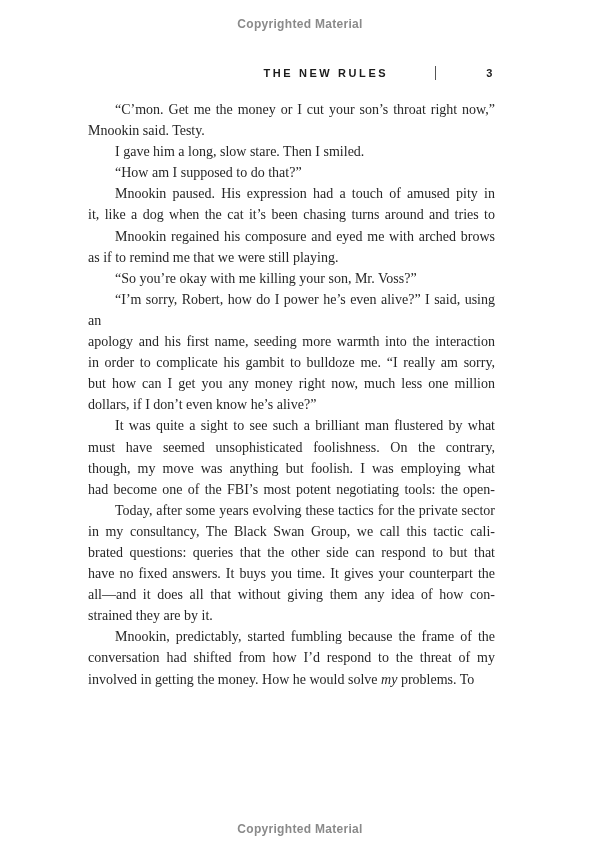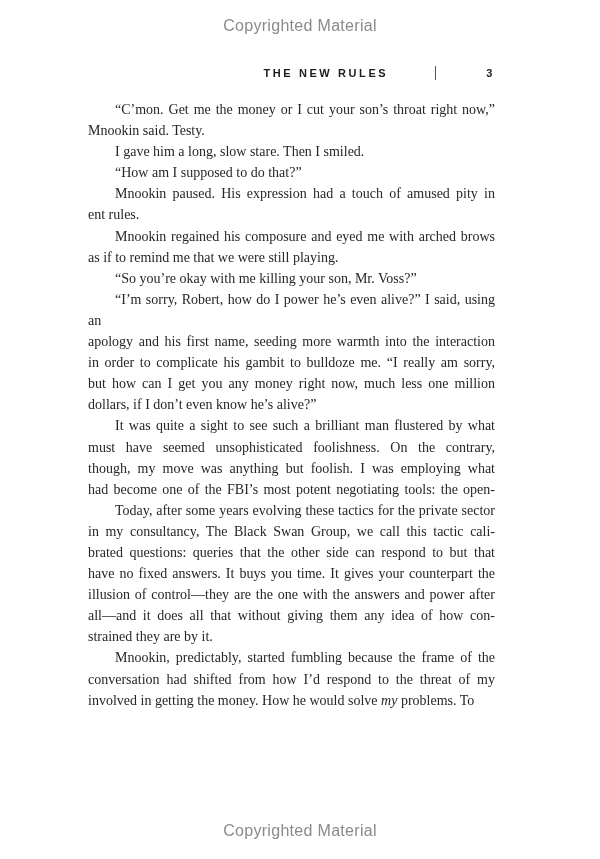--- a/index.html
+++ b/index.html
@@ -14,22 +14,22 @@
     background: #ffffff;
     overflow: hidden;
     font-family: "Liberation Serif", serif;
   }
   .copyright {
     position: absolute;
     left: 0;
     right: 0;
     text-align: center;
     font-family: "Liberation Sans", sans-serif;
-    font-size: 16px;
-    font-weight: normal;
+    font-size: 12px;
+    font-weight: bold;
     letter-spacing: 0.3px;
     color: var(--muted-gray, #8a8a8a);
   }
   .copyright.top { top: 17px; }
   .copyright.bottom { top: 822px; }
 
   .running-header {
     position: absolute;
     top: 66px;
     right: 105px;
@@ -84,38 +84,37 @@
     <span class="divider"></span>
     <span>3</span>
   </div>
 
   <div class="body-text">
       <div class="line indent">“C’mon. Get me the money or I cut your son’s throat right now,”</div>
       <div class="line last">Mnookin said. Testy.</div>
       <div class="line indent last">I gave him a long, slow stare. Then I smiled.</div>
       <div class="line indent last">“How am I supposed to do that?”</div>
       <div class="line indent">Mnookin paused. His expression had a touch of amused pity in</div>
-      <div class="line last">ent rules.</div>
+      <div class="line">it, like a dog when the cat it’s been chasing turns around and tries to</div>
       <div class="line indent">Mnookin regained his composure and eyed me with arched brows</div>
       <div class="line last">as if to remind me that we were still playing.</div>
       <div class="line indent last">“So you’re okay with me killing your son, Mr. Voss?”</div>
       <div class="line indent">“I’m sorry, Robert, how do I power he’s even alive?” I said, using an</div>
       <div class="line">apology and his first name, seeding more warmth into the interaction</div>
       <div class="line">in order to complicate his gambit to bulldoze me. “I really am sorry,</div>
       <div class="line">but how can I get you any money right now, much less one million</div>
       <div class="line last">dollars, if I don’t even know he’s alive?”</div>
       <div class="line indent">It was quite a sight to see such a brilliant man flustered by what</div>
       <div class="line">must have seemed unsophisticated foolishness. On the contrary,</div>
       <div class="line">though, my move was anything but foolish. I was employing what</div>
       <div class="line">had become one of the FBI’s most potent negotiating tools: the open-</div>
       <div class="line indent">Today, after some years evolving these tactics for the private sector</div>
       <div class="line">in my consultancy, The Black Swan Group, we call this tactic cali-</div>
       <div class="line">brated questions: queries that the other side can respond to but that</div>
       <div class="line">have no fixed answers. It buys you time. It gives your counterpart the</div>
-      <div class="line">illusion of control—they are the one with the answers and power after</div>
       <div class="line">all—and it does all that without giving them any idea of how con-</div>
       <div class="line last">strained they are by it.</div>
       <div class="line indent">Mnookin, predictably, started fumbling because the frame of the</div>
       <div class="line">conversation had shifted from how I’d respond to the threat of my</div>
       <div class="line last">involved in getting the money. How he would solve <i>my</i> problems. To</div>
     </div>
 
   <div class="copyright bottom">Copyrighted Material</div>
 
 </div>

